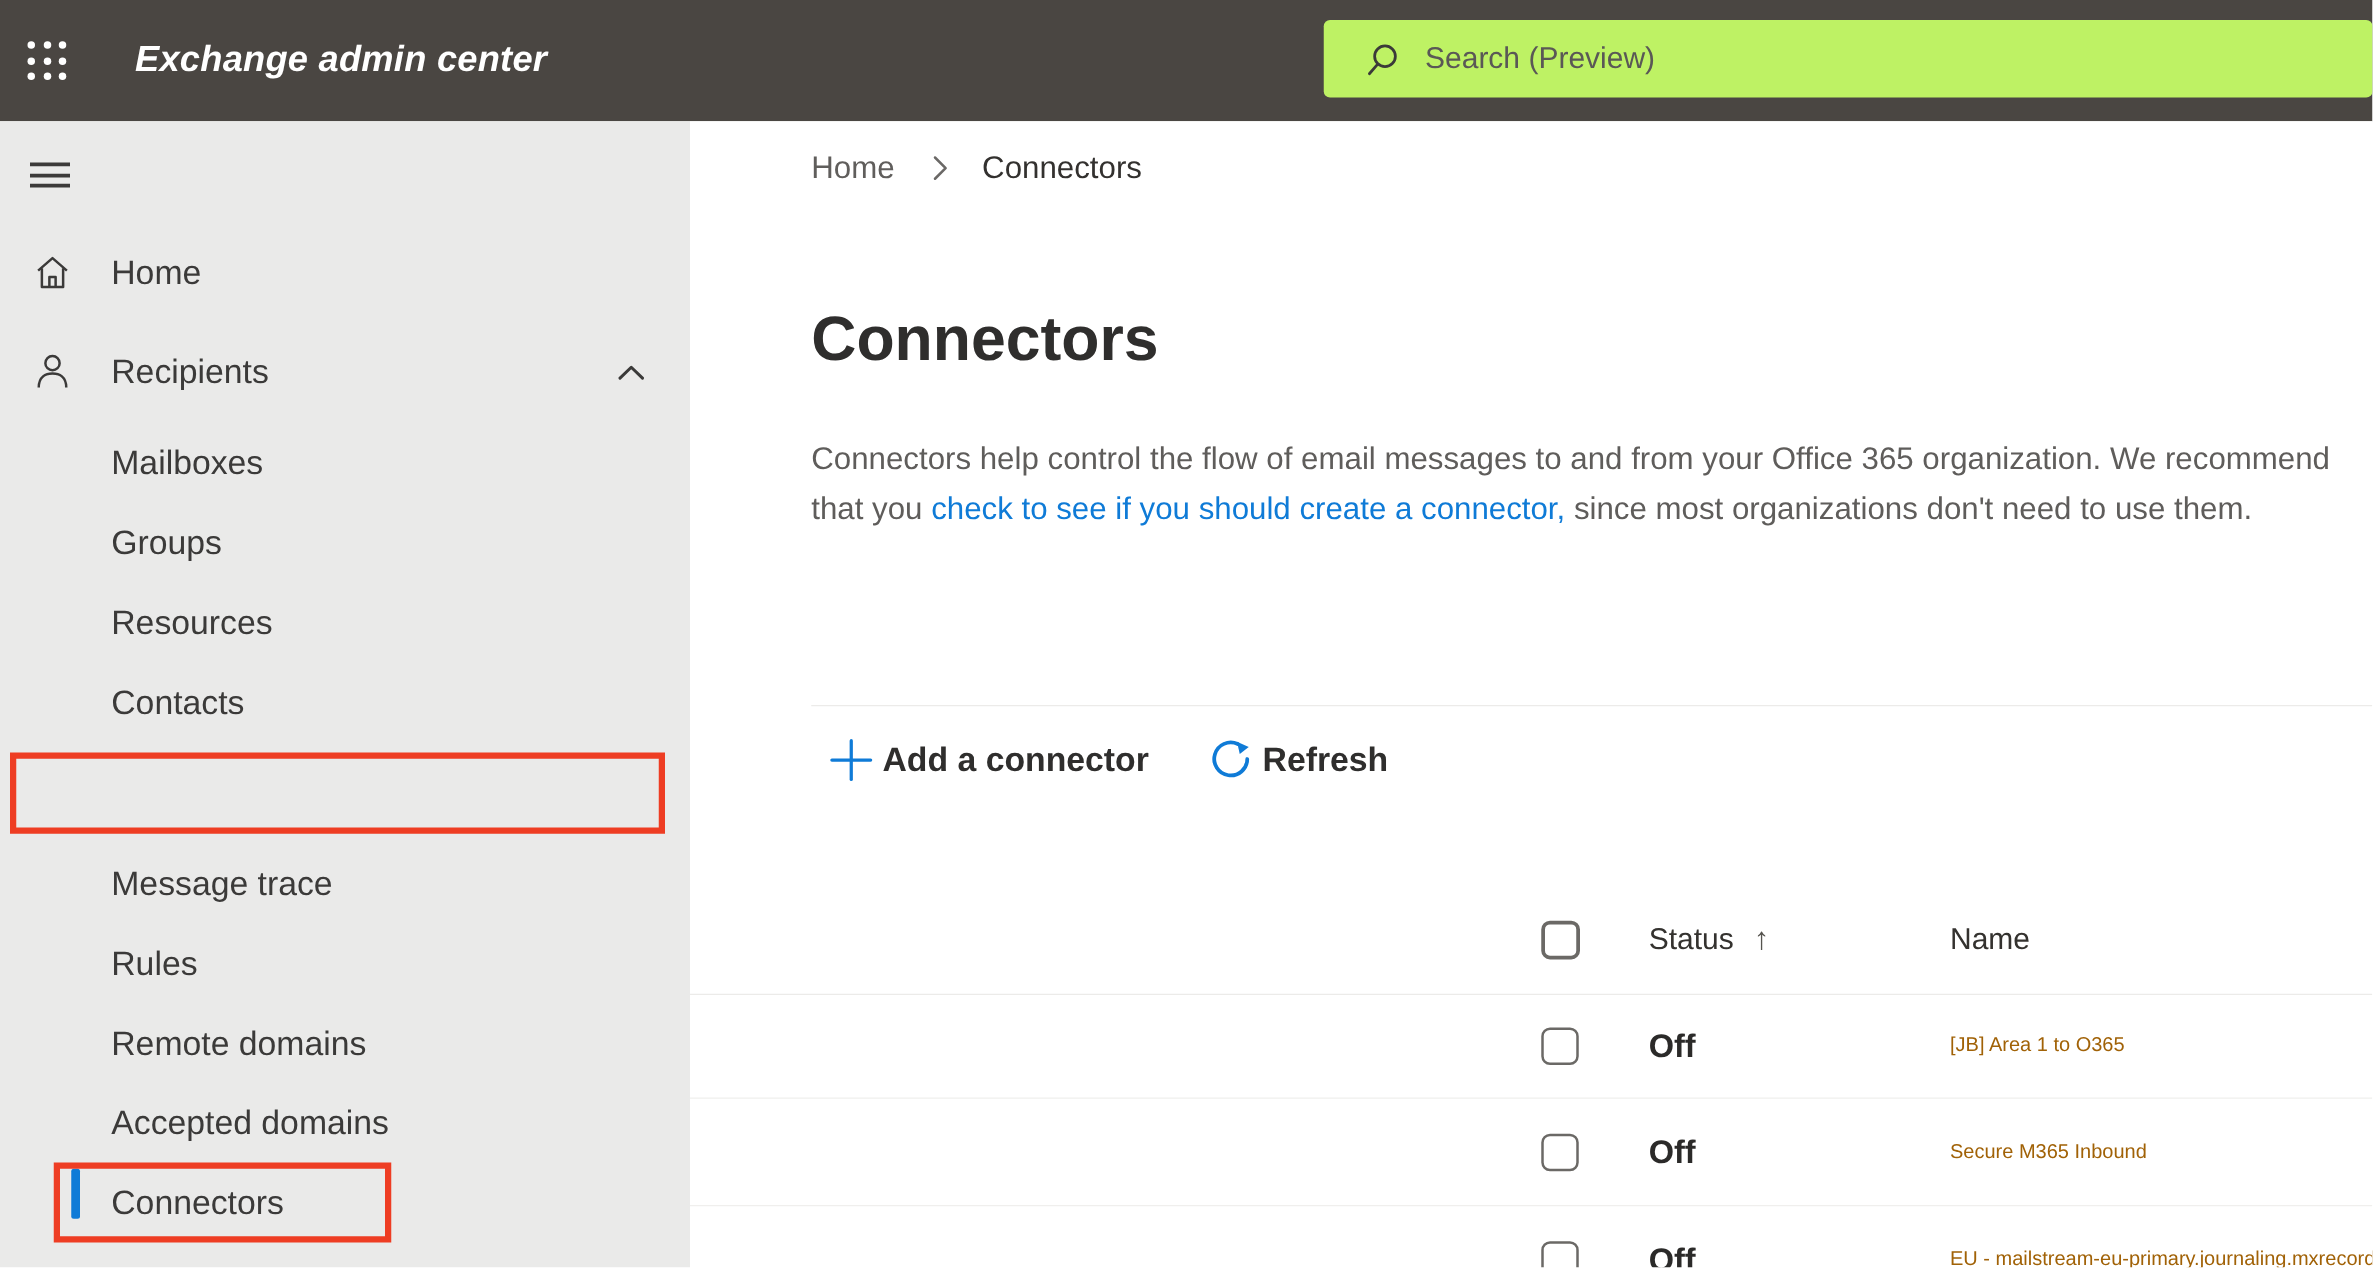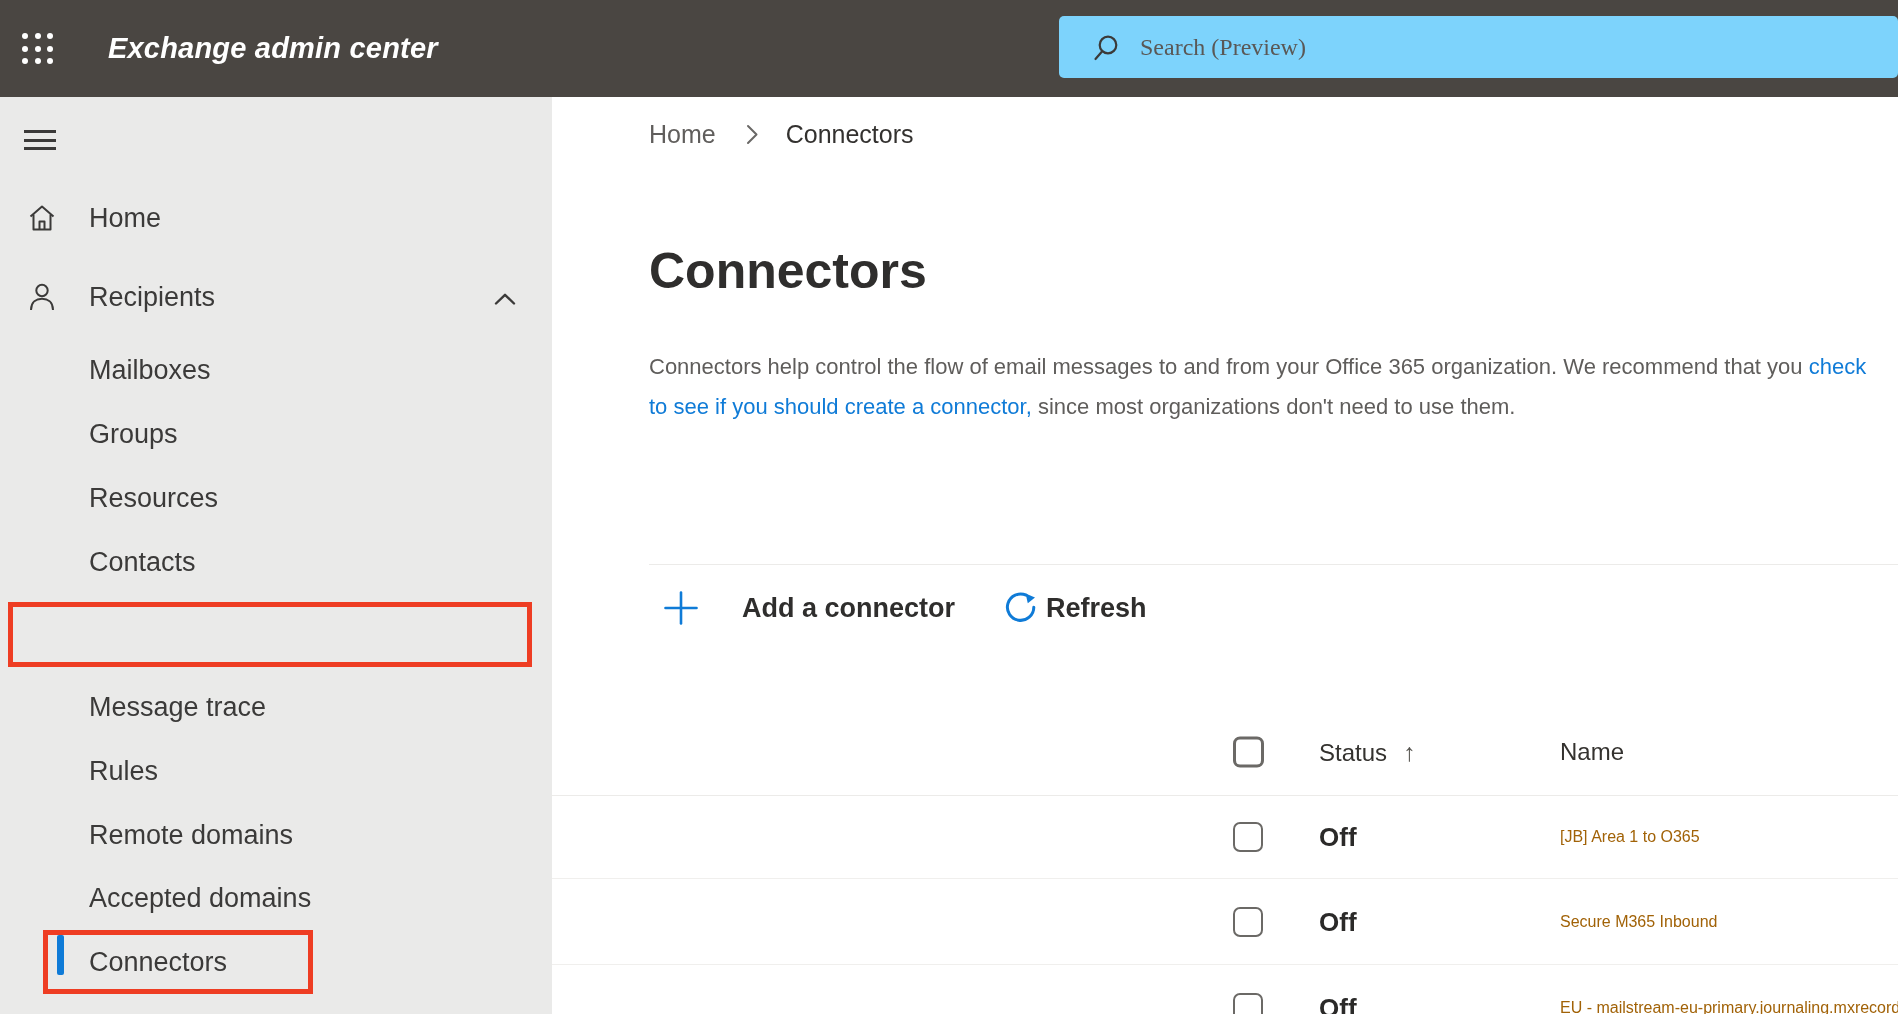--- a/index.html
+++ b/index.html
@@ -9,21 +9,21 @@
 
   
   .topbar { position:absolute; left:0; top:0; width:1898px; height:97px; background:#4a4642; }
   .waffle { position:absolute; left:22px; top:33px; width:33px; height:33px;
     display:grid; grid-template-columns:repeat(3,6px); grid-template-rows:repeat(3,6px);
     gap:6.5px; background:none; border:none; cursor:pointer; }
   .waffle span { width:6px; height:6px; border-radius:50%; background:#fff; }
   .app-title { position:absolute; left:108px; top:0; height:97px; display:flex; align-items:center;
     color:#fff; font-size:29px; font-weight:600; letter-spacing:.2px;font-style:italic; }
   .searchbox { position:absolute; left:1059px; top:16px; right:0; height:62px;
-    background:#7dd3fc; border-radius:5px; display:flex; align-items:center;font-family:Liberation Serif, serif; }
+    background:#bef264; border-radius:5px; display:flex; align-items:center; }
   .searchbox svg { margin-left:34px; flex:0 0 auto; }
   .searchbox input { border:none; outline:none; background:transparent; margin-left:20px;
     font-size:24px; color:#484644; width:600px; font-family:inherit; }
   .searchbox input::placeholder { color:#5a5856; opacity:1; }
 
   
   .sidebar { position:absolute; left:0; top:97px; width:552px; height:917px; background:#eaeae9; }
   .hamburger { position:absolute; left:24px; top:33px; width:32px; height:20px; background:none;
     border:none; cursor:pointer; display:flex; flex-direction:column; justify-content:space-between; }
   .hamburger span { display:block; width:32px; height:3px; background:#3b3a39; }
@@ -39,30 +39,30 @@
     border-radius:2px; }
 
   
   .content { position:absolute; left:552px; top:97px; right:0; bottom:0; background:#fff; overflow:hidden; }
   .breadcrumb { position:absolute; left:97px; top:21px; height:32px; display:flex; align-items:center; }
   .crumb-home { font-size:25px; color:#605e5c; cursor:pointer; }
   .crumb-sep { margin:0 27px 0 30px; display:flex; align-items:center; }
   .crumb-current { font-size:25px; color:#33312f; }
   .page-title { position:absolute; left:97px; top:146px; font-size:50px; line-height:56px;
     font-weight:700; color:#2f2e2d; }
-  .page-desc { position:absolute; left:97px; top:250px; width:1228px; font-size:22px;
+  .page-desc { position:absolute; left:97px; top:250px; width:1228px; font-size:25px;
     line-height:40px; color:#5f5d5b; }
   .page-desc a { color:#0f7bd7; text-decoration:none; cursor:pointer; }
   .rule { position:absolute; left:97px; right:0; top:467px; height:1px; background:#ecebe9; }
 
   .toolbar { position:absolute; left:97px; top:488px; height:46px; display:flex; align-items:center; }
   .tool-btn { display:flex; align-items:center; background:none; border:none; cursor:pointer;
     font-family:inherit; padding:0; }
   .tool-btn .tlabel { font-size:27px; font-weight:600; color:#2f2e2d; white-space:nowrap; }
-  .btn-add { padding-left:14px;gap:36px; }
+  .btn-add { padding-left:14px; }
   .btn-add svg { margin-right:7px; }
   .btn-refresh { margin-left:46px; }
   .btn-refresh svg { margin-right:8px; }
 
   
   .tbl { position:absolute; left:0; right:0; top:612px; }
   .trow { position:relative; left:0; right:0; border-bottom:1px solid #f0efed; }
   .trow.header { height:87px; border-bottom-color:#ecebe9; }
   .trow.r1 { height:83px; }
   .trow.r2 { height:86px; }

